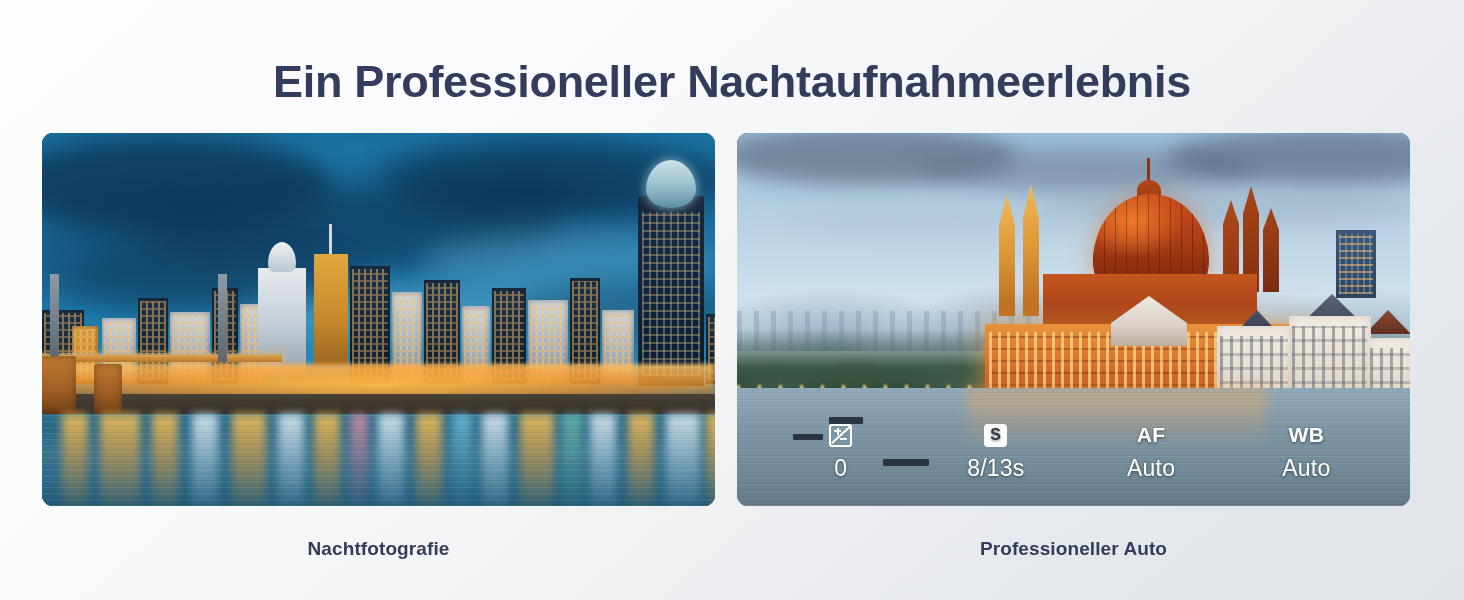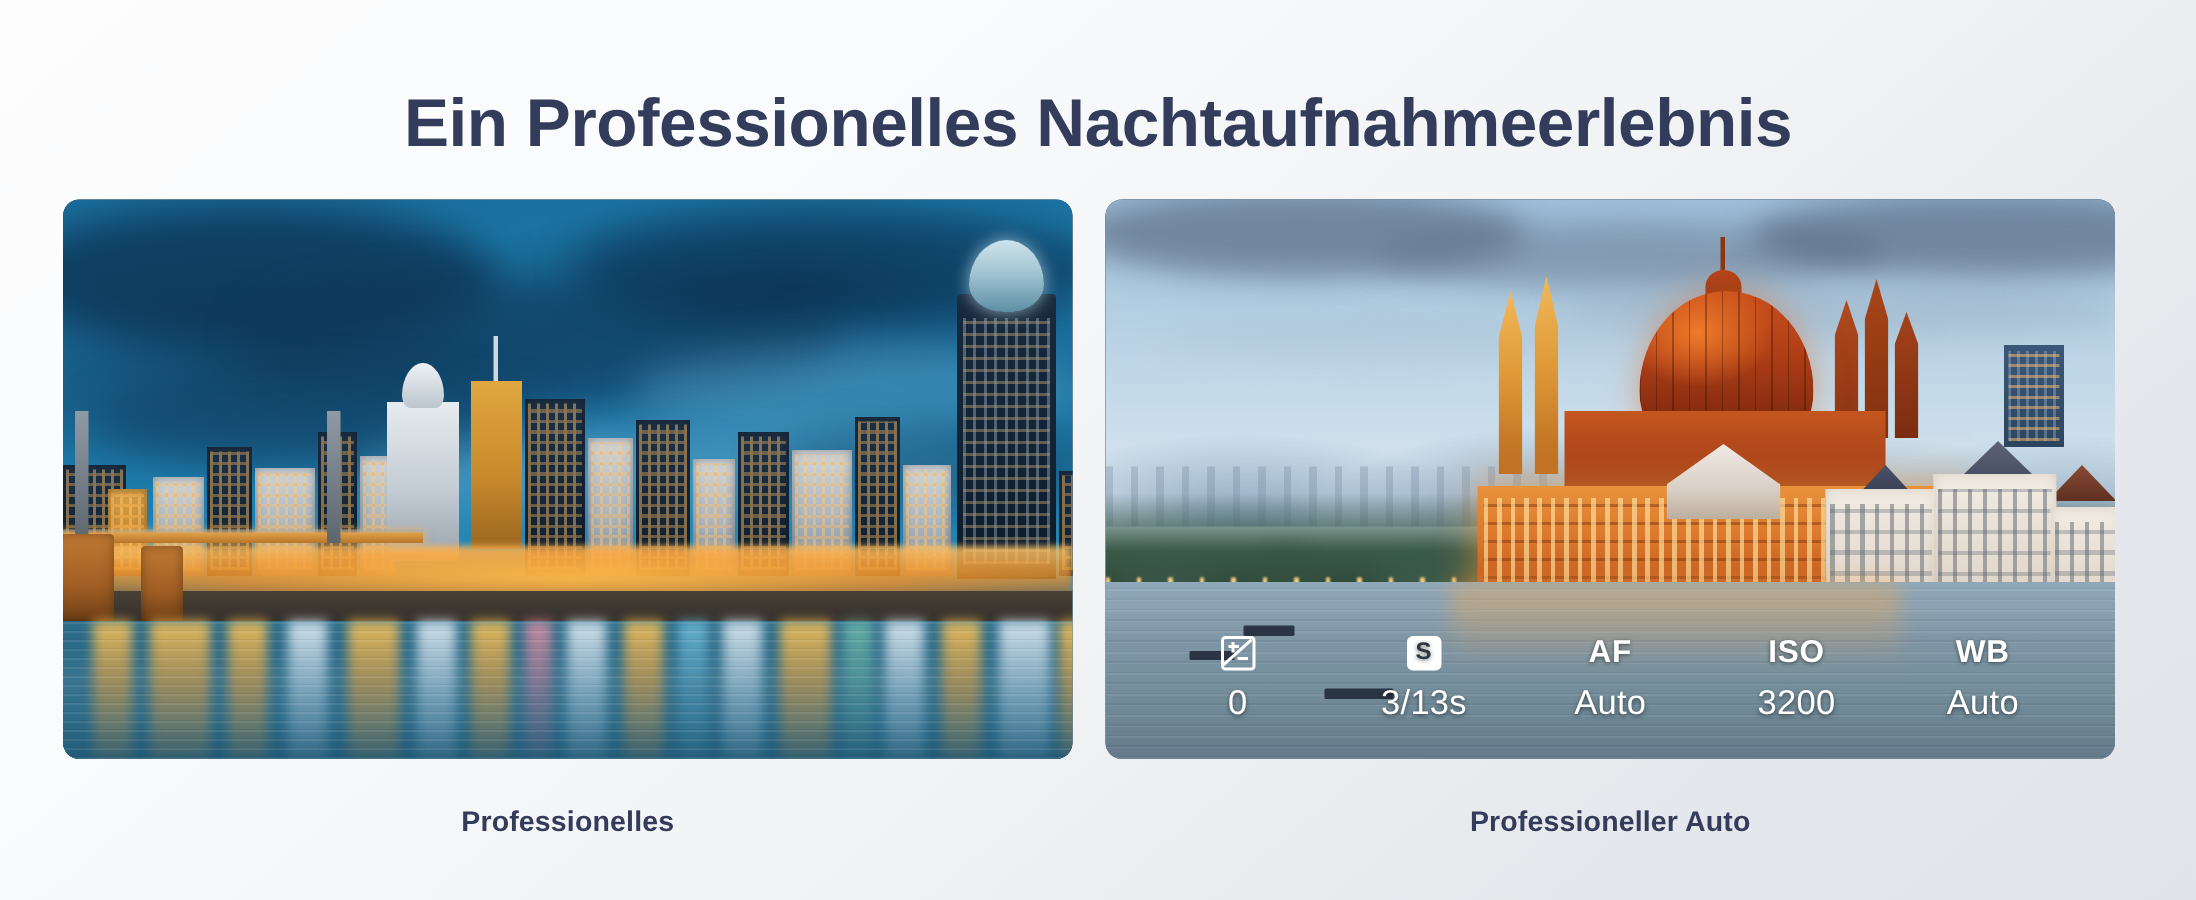--- a/index.html
+++ b/index.html
@@ -582,21 +582,21 @@
     display: flex;
     align-items: center;
     justify-content: center;
   }
 
   .icon-palette svg { display: block; }
 </style>
 </head>
 <body>
 
-<div class="page-title">Ein Professionelles Nachtaufnahmeerlebnis</div>
+<div class="page-title">Ein Professioneller Nachtaufnahmeerlebnis</div>
 
 <div class="cards">
 
   <div class="card">
     <div class="photo">
       <div class="sky-left"></div>
       <div class="cloud cl1"></div>
       <div class="cloud cl2"></div>
       <div class="cloud cl3"></div>
       <div class="cloud cl4"></div>
@@ -654,21 +654,21 @@
       <div class="refl refl-blue" style="left:410px; width:20px;"></div>
       <div class="refl refl-white" style="left:440px;"></div>
       <div class="refl refl-gold" style="left:478px; width:34px;"></div>
       <div class="refl refl-green" style="left:520px; width:20px;"></div>
       <div class="refl refl-white" style="left:548px;"></div>
       <div class="refl refl-gold" style="left:586px;"></div>
       <div class="refl refl-white" style="left:624px; width:34px;"></div>
       <div class="refl refl-gold" style="left:664px;"></div>
       <div class="ripples"></div>
     </div>
-    <div class="card-caption">Professionelles</div>
+    <div class="card-caption">Nachtfotografie</div>
   </div>
 
   <div class="card">
     <div class="photo">
       <div class="sky-right"></div>
       <div class="rcloud rc1"></div>
       <div class="rcloud rc2"></div>
       <div class="rcloud rc3"></div>
       <div class="rcloud rc4"></div>
       <div class="rcloud rc5"></div>
@@ -727,32 +727,28 @@
                 <span class="minus"></span>
             </span>
           </div>
           <div class="hud-value">0</div>
         </div>
 
         <div class="hud-item">
           <div class="hud-icon">
             <span class="icon-s">S</span>
           </div>
-          <div class="hud-value">3/13s</div>
+          <div class="hud-value">8/13s</div>
         </div>
 
         <div class="hud-item">
           <div class="hud-icon">AF</div>
           <div class="hud-value">Auto</div>
         </div>
 
-        <div class="hud-item">
-          <div class="hud-icon">ISO</div>
-          <div class="hud-value">3200</div>
-        </div>
 
         <div class="hud-item">
           <div class="hud-icon">WB</div>
           <div class="hud-value">Auto</div>
         </div>
 
 
       </div>
     </div>
     <div class="card-caption">Professioneller Auto</div>

